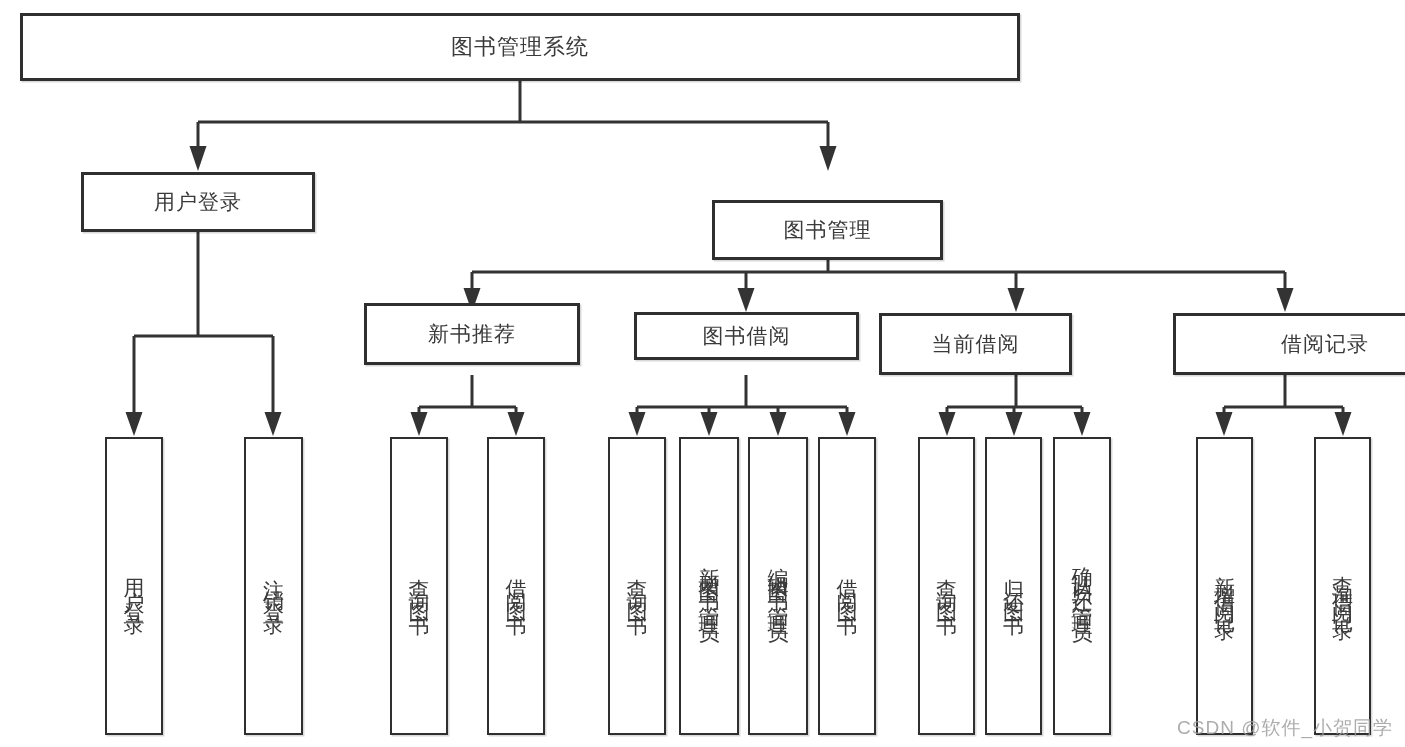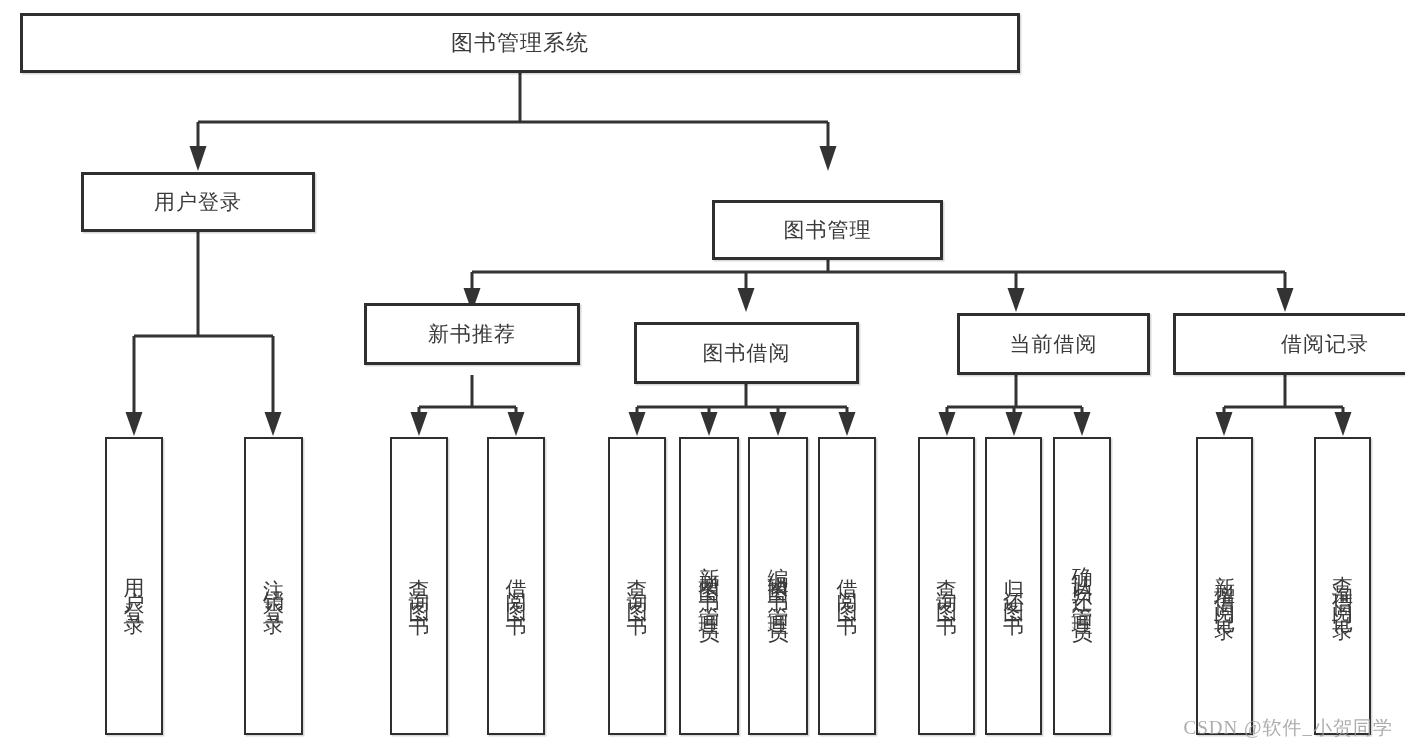--- a/index.html
+++ b/index.html
@@ -47,21 +47,20 @@
   .ls9 .vtext { letter-spacing: 8px; }
   .watermark {
     position: absolute;
     right: 12px;
     bottom: 6px;
     font-size: 19px;
     color: rgba(158,158,158,0.85);
     letter-spacing: 1px;
     white-space: nowrap;
     z-index: 5;
-    font-family: Liberation Serif, serif;
   }
 </style>
 </head>
 <body>
 
 <div class="canvas">
 
   <svg class="connectors" viewBox="0 0 1405 747" xmlns="http://www.w3.org/2000/svg">
     <g stroke="#333333" stroke-width="3" fill="none">
 
@@ -128,38 +127,38 @@
 
       <polygon points="938.5,412 955.5,412 947,436"></polygon>
       <polygon points="1005.5,412 1022.5,412 1014,436"></polygon>
       <polygon points="1073.5,412 1090.5,412 1082,436"></polygon>
 
       <polygon points="1215.5,412 1232.5,412 1224,436"></polygon>
       <polygon points="1334.5,412 1351.5,412 1343,436"></polygon>
     </g>
   </svg>
 
-  <div class="node h-node root-node" style="left:20px; top:13px; width:1000px; height:60px;">
+  <div class="node h-node root-node" style="left:20px; top:13px; width:1000px; height:68px;">
     <span>图书管理系统</span>
   </div>
 
   <div class="node h-node" style="left:81px; top:172px; width:234px; height:60px;">
     <span>用户登录</span>
   </div>
   <div class="node h-node" style="left:712px; top:172px; width:231px; height:60px;margin-top:28px;">
     <span>图书管理</span>
   </div>
 
   <div class="node h-node" style="left:364px; top:303px; width:216px; height:62px;">
     <span>新书推荐</span>
   </div>
-  <div class="node h-node" style="left:634px; top:322px; width:225px; height:62px;">
+  <div class="node h-node" style="left:634px; top:312px; width:225px; height:48px;">
     <span>图书借阅</span>
   </div>
-  <div class="node h-node" style="left:957px; top:313px; width:193px; height:62px;">
+  <div class="node h-node" style="left:879px; top:313px; width:193px; height:62px;">
     <span>当前借阅</span>
   </div>
   <div class="node h-node" style="left:1173px; top:313px; width:256px; height:62px;padding-left:48px;">
     <span>借阅记录</span>
   </div>
 
   <div class="node v-node ls4" style="left:105px; top:437px; width:58px; height:298px;">
     <span class="vtext">用户登录</span>
   </div>
   <div class="node v-node ls4" style="left:244px; top:437px; width:59px; height:298px;">

